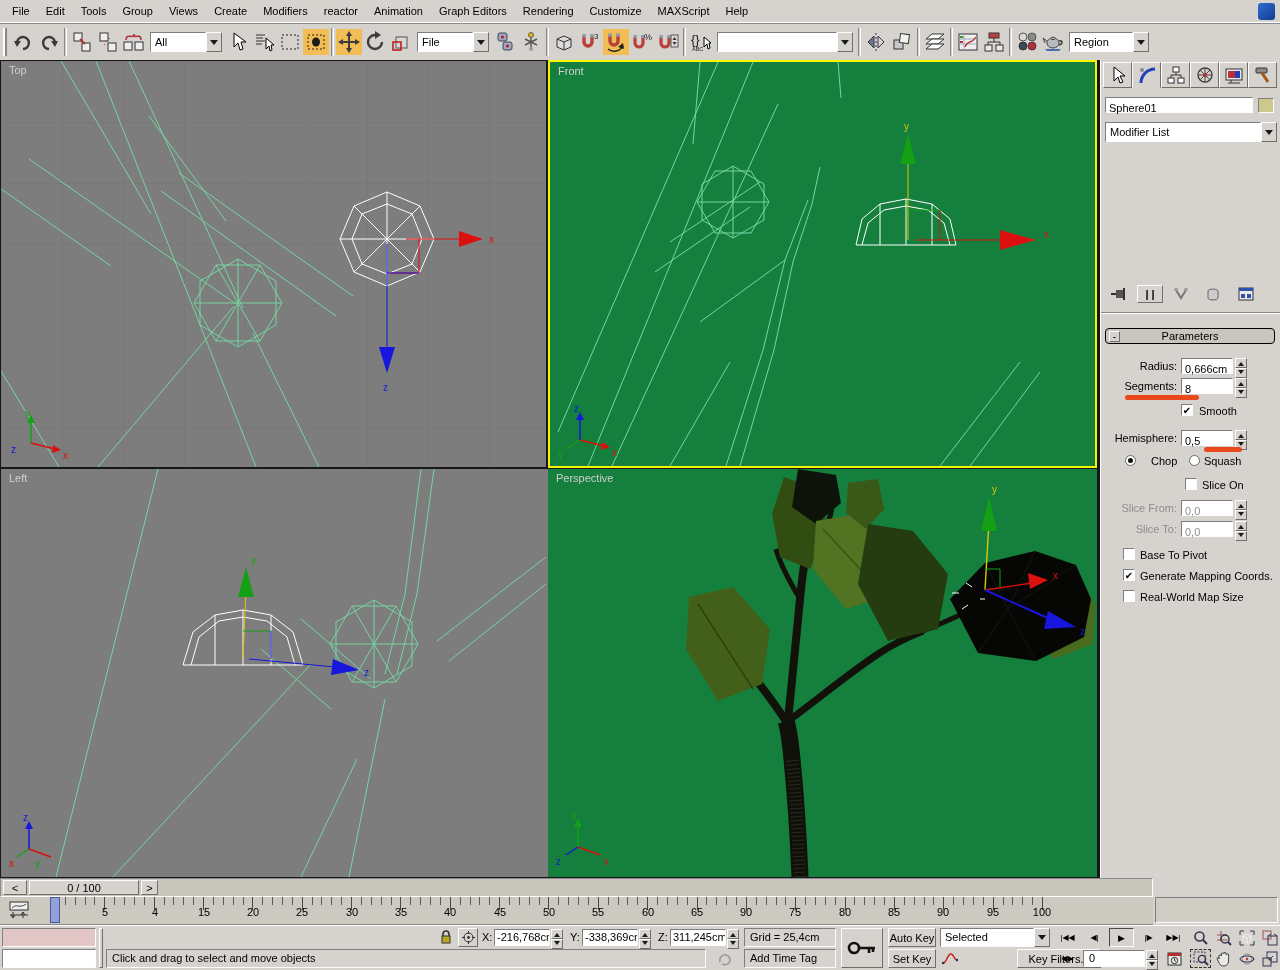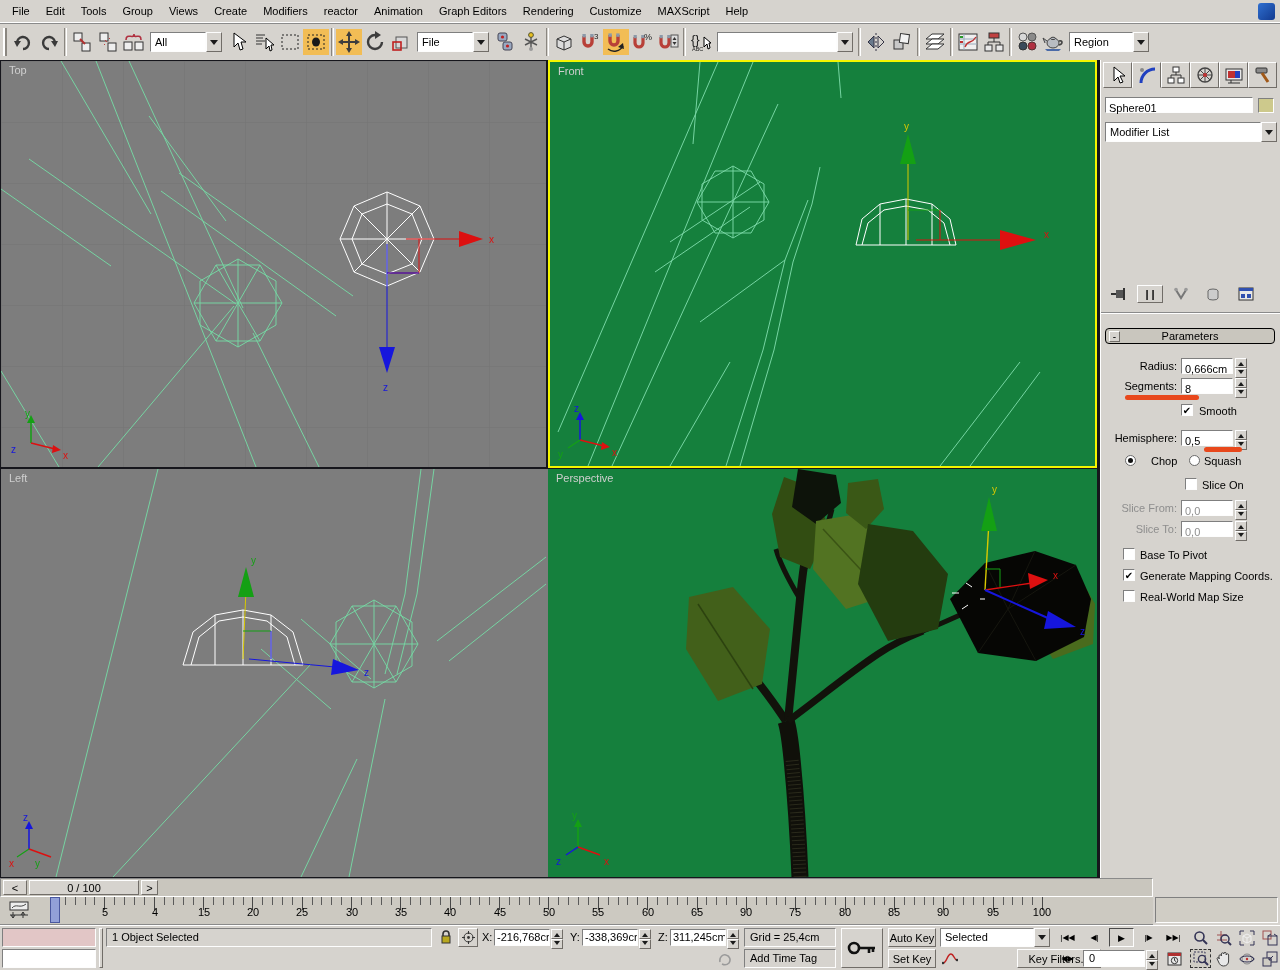--- a/index.html
+++ b/index.html
@@ -729,21 +729,20 @@
     <span class="ticklabel" style="left:1031px">100</span>
     <div class="abs" style="left:50px;top:0;width:10px;height:26px;background:#92a0d8;border:1px solid #4a58a0"></div>
   </div>
   <div class="abs gsunken" style="left:1155px;top:897px;width:123px;height:26px;background:#d0cdc5"></div>
 
   <div class="abs statusbar">
     <div class="abs sunken" style="left:2px;top:2px;width:94px;height:19px;background:#e2c6c6"></div>
     <div class="abs sunken" style="left:2px;top:23px;width:94px;height:19px"></div>
     <div class="abs raised" style="left:99px;top:2px;width:4px;height:40px"></div>
 
-    <div class="abs gsunken sfield" style="left:106px;top:2px;width:326px">1 Object Selected</div>
     <div class="abs btn" style="left:437px;top:2px;width:17px;height:19px">
       <svg width="12" height="15" viewBox="0 0 12 15">
           <path d="M3,6 V4 a3,3 0 0 1 6,0 V6" fill="none" stroke="#333" stroke-width="1.6"></path>
           <rect x="2" y="6" width="8" height="7" fill="#b8a820" stroke="#333"></rect>
         </svg>
     </div>
     <div class="abs raised btn" style="left:458px;top:2px;width:20px;height:19px">
       <svg width="13" height="13" viewBox="0 0 13 13">
           <circle cx="6.5" cy="6.5" r="4.5" fill="none" stroke="#333"></circle>
           <circle cx="6.5" cy="6.5" r="1.4" fill="#333"></circle>
@@ -774,20 +773,21 @@
     <div class="abs sunken sfield" style="left:670px;top:3px;width:56px;height:17px;line-height:15px;padding:0 2px">311,245cm</div>
     <div class="abs spin" style="left:727px;top:3px;height:17px">
         <div>
           <div class="tri-u"></div>
         </div>
         <div>
           <div class="tri-d2"></div>
         </div>
       </div>
 
+    <div class="abs gsunken sfield" style="left:106px;top:23px;width:600px">Click and drag to select and move objects</div>
     <div class="abs btn" style="left:714px;top:23px;width:22px;height:19px">
       <svg width="14" height="14" viewBox="0 0 14 14">
           <path d="M2,10 C1,5 5,2 8,3 C12,4 13,8 11,11 M4,12 C6,13 9,13 11,11" fill="none" stroke="#9a9a9a" stroke-width="1.6"></path>
         </svg>
     </div>
     <div class="abs gsunken sfield" style="left:744px;top:2px;width:92px">Grid = 25,4cm</div>
     <div class="abs gsunken sfield" style="left:744px;top:23px;width:92px">Add Time Tag</div>
 
     <div class="abs raised btn" style="left:841px;top:2px;width:42px;height:40px">
       <svg width="30" height="26" viewBox="0 0 30 26">

